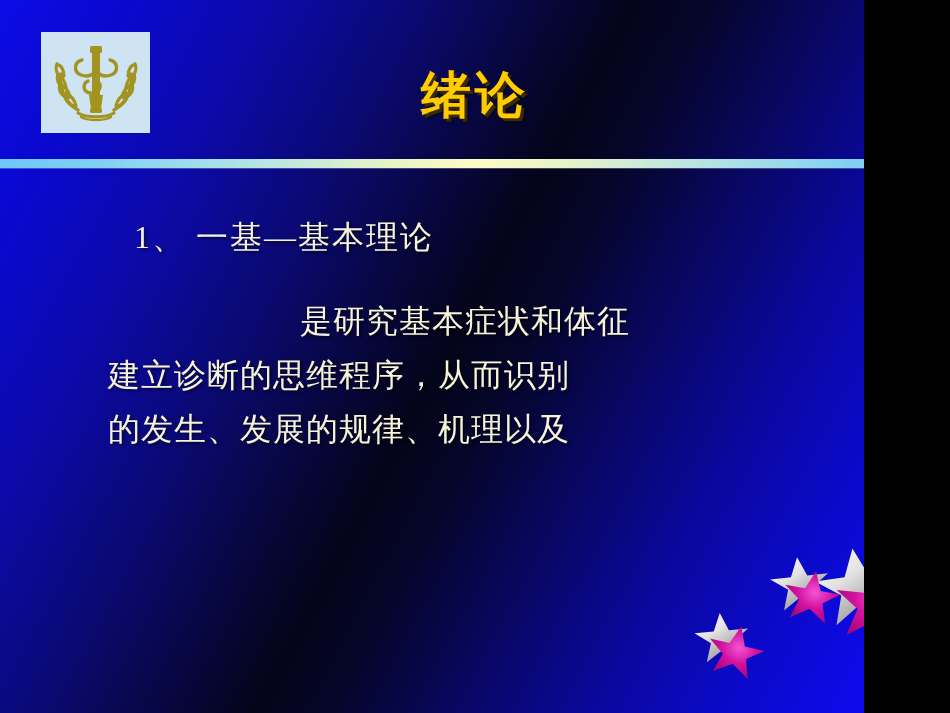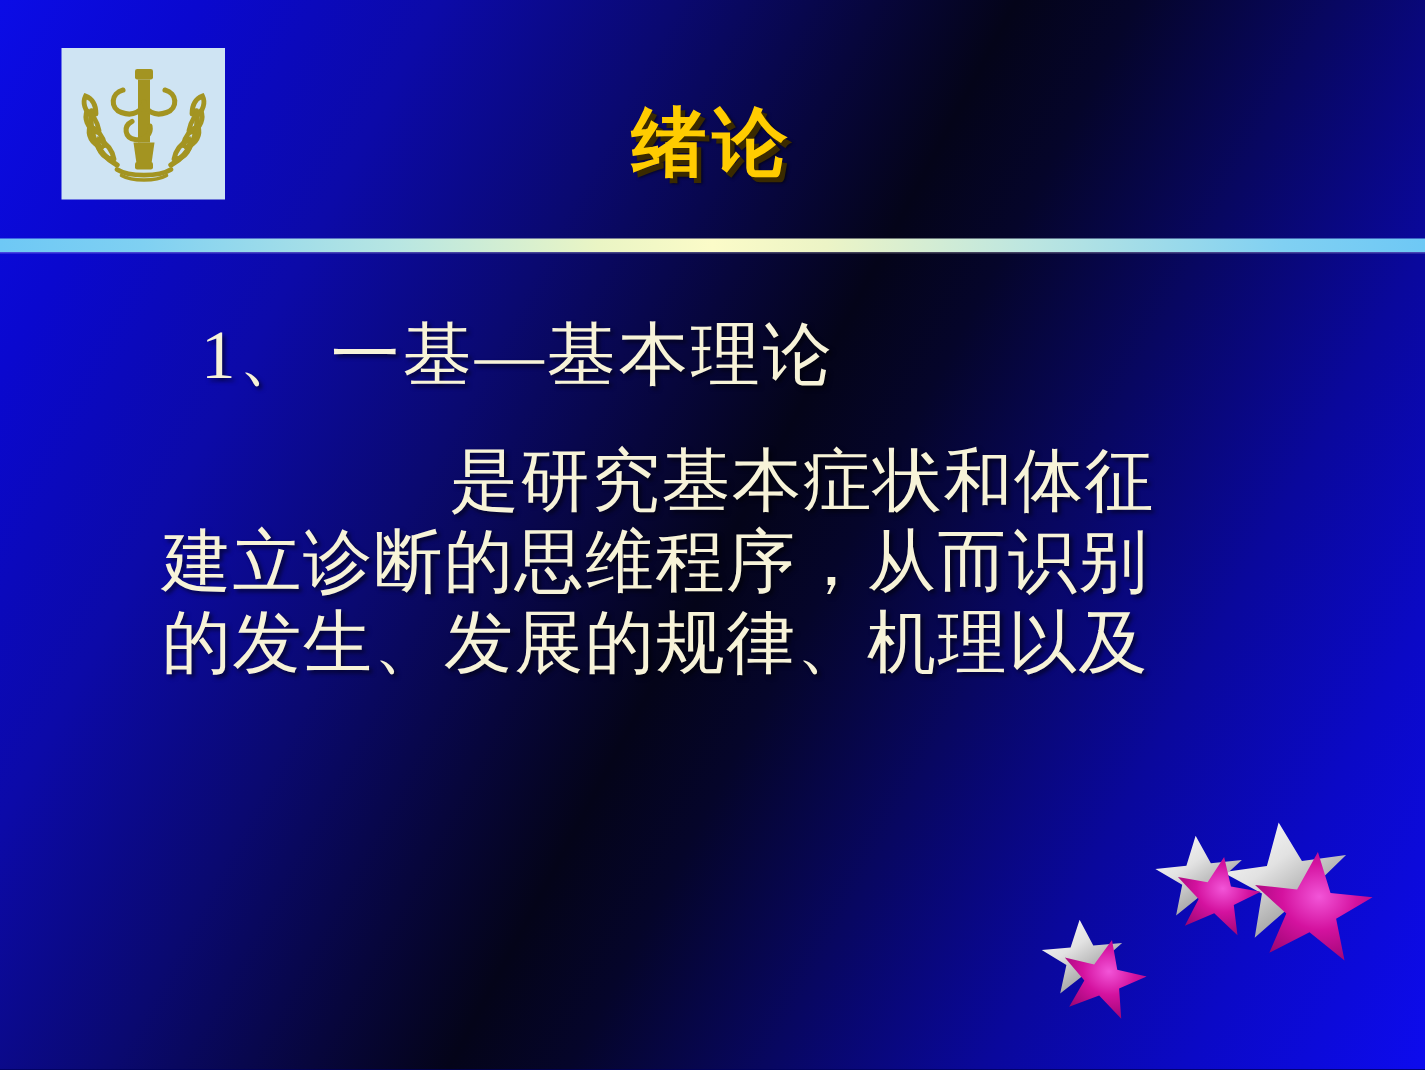--- a/index.html
+++ b/index.html
@@ -2,21 +2,21 @@
 <html><head>
 <meta charset="utf-8">
 <style>
   html, body {
     margin: 0;
     padding: 0;
     background: #000;
   }
   #slide {
     position: relative;
-    width: 950px;
+    width: 864px;
     height: 713px;
     overflow: hidden;
     font-family: "Liberation Serif", "DejaVu Serif", serif;
     
     background-color: #0000cc;
     background-image:
       linear-gradient(118deg,
         #0b0ce6 0%,
         #0a08cf 10%,
         #0c0aa8 22%,
@@ -80,21 +80,21 @@
   }
 
   
   .body-text {
     position: absolute;
     left: 104px;
     top: 210px;
     width: 800px;
     color: #f7f3d8;
     font-family: "Liberation Serif", "DejaVu Serif", serif;
-    font-size: 46px;
+    font-size: 32px;
     line-height: 54px;
     letter-spacing: 1px;
     text-shadow: 2px 2px 3px rgba(0,0,0,0.55);
   }
   .body-text .line { white-space: pre; display: block; }
   .body-text .line-1 { padding-left: 30px; margin-bottom: 10px; letter-spacing: 2px; }
   .body-text .line-2 { padding-left: 196px; margin-top: 30px; }
   .body-text .line-3,
   .body-text .line-4,
   .body-text .line-5 { padding-left: 4px; }

